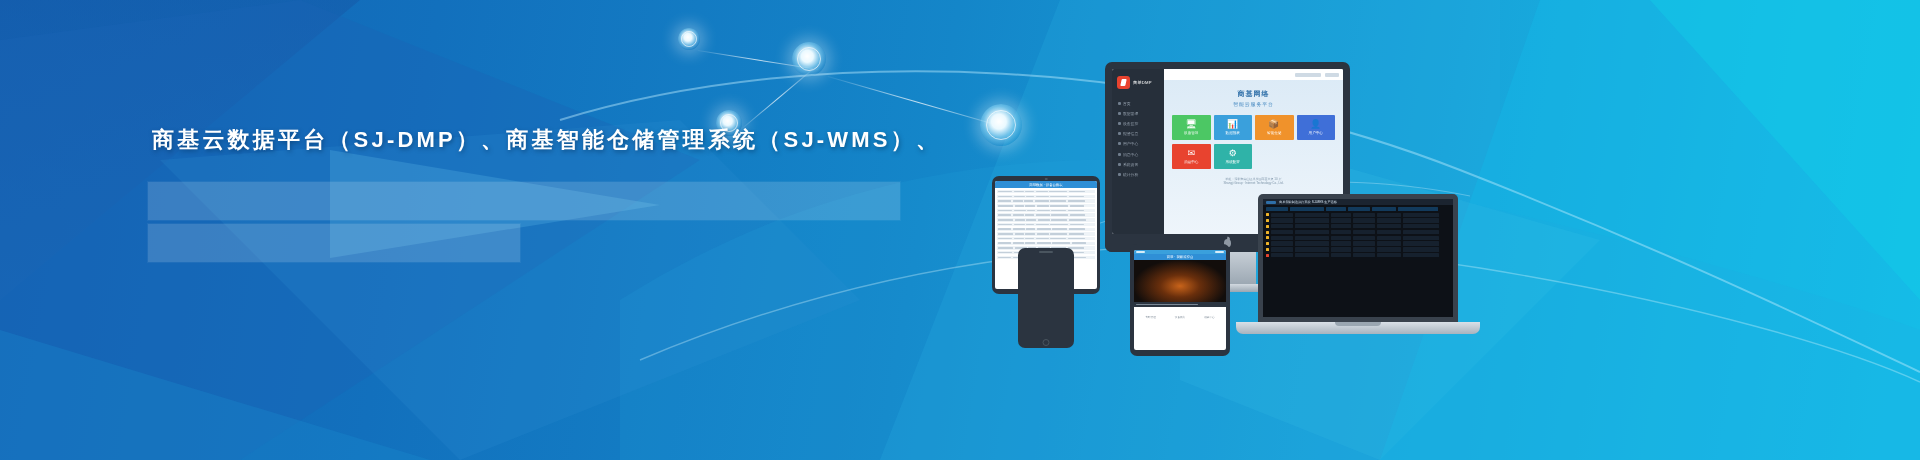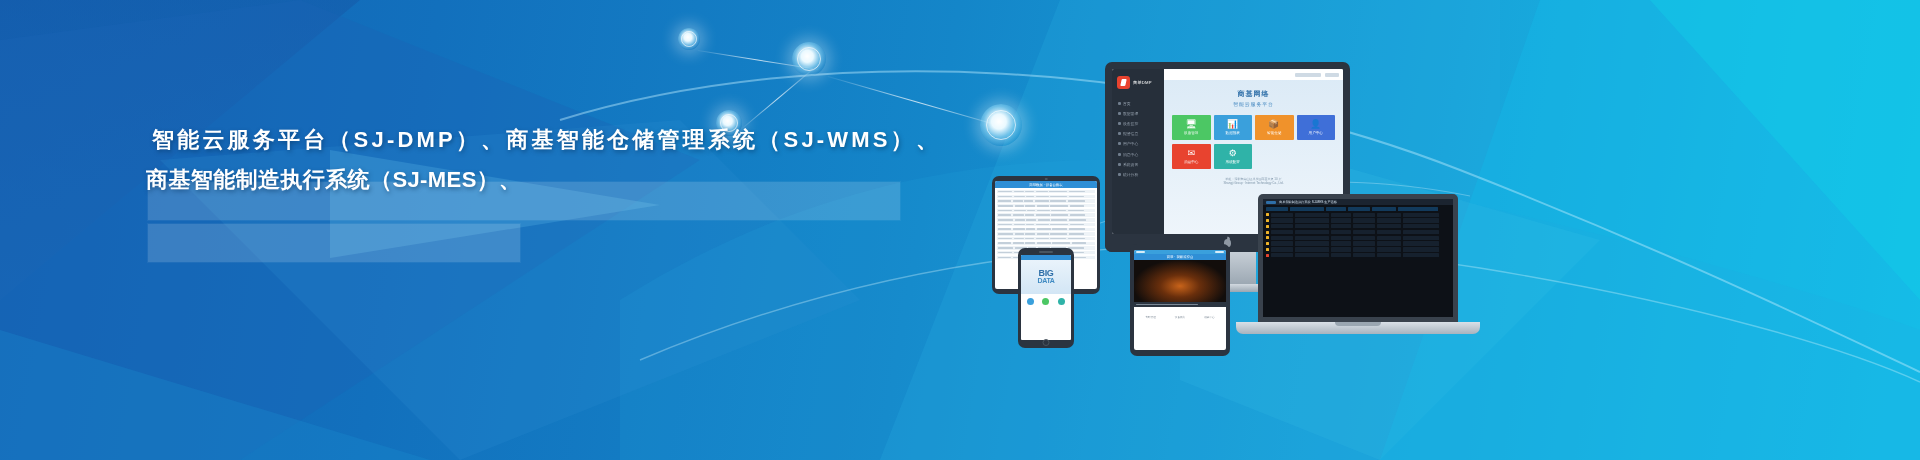--- a/index.html
+++ b/index.html
@@ -202,23 +202,22 @@
     <div class="node" style="left:192px;top:32px;width:34px;height:34px;"></div>
     <div class="node" style="left:116px;top:100px;width:26px;height:26px;"></div>
     <div class="node" style="left:380px;top:94px;width:42px;height:42px;"></div>
   </div>
 
   <div class="band band1"></div>
   <div class="band band2"></div>
 
   <div class="copy">
     <div class="subblock">
-      <div class="subline l1"><span>智能云服务平台（SJ-DMP）、商基智能仓储管理系统（SJ-WMS）、</span></div>
+      <div class="subline l1"><span>商基云数据平台（SJ-DMP）、商基智能仓储管理系统（SJ-WMS）、</span></div>
       <br>
-      <div class="subline l2"><span>商基智能制造执行系统（SJ-MES）、</span></div>
     </div>
   </div>
 
   <div class="devices">
 
     <div class="imac">
       <div class="imac-stand"></div>
       <div class="imac-foot"></div>
       <div class="imac-body"></div>
       <div class="imac-screen">
@@ -437,34 +436,20 @@
               <i class="t-cell" style="width:16px;"></i>
               <i class="t-cell" style="width:16px;"></i>
             </div>
         </div>
       </div>
     </div>
 
     <div class="phone">
       <span class="phone-speaker"></span>
       <span class="phone-home"></span>
-      <div class="phone-scr">
-        <div class="ph-head"></div>
-        <div class="ph-big">
-          <div class="bigdata">
-            <span>BIG</span>
-            <small>DATA</small>
-          </div>
-        </div>
-        <div class="ph-icons">
-          <i class="ph-ic" style="background:#3aa0dc;"></i>
-          <i class="ph-ic" style="background:#4cc764;"></i>
-          <i class="ph-ic" style="background:#2fb3a8;"></i>
-        </div>
-      </div>
     </div>
 
     <div class="tabletp">
       <div class="tp-scr">
         <div class="tp-status">
           <i class="tp-chip"></i>
           <i class="tp-chip"></i>
         </div>
         <div class="tp-head">商基 · 智能监控台</div>
         <div class="tp-video"></div>

